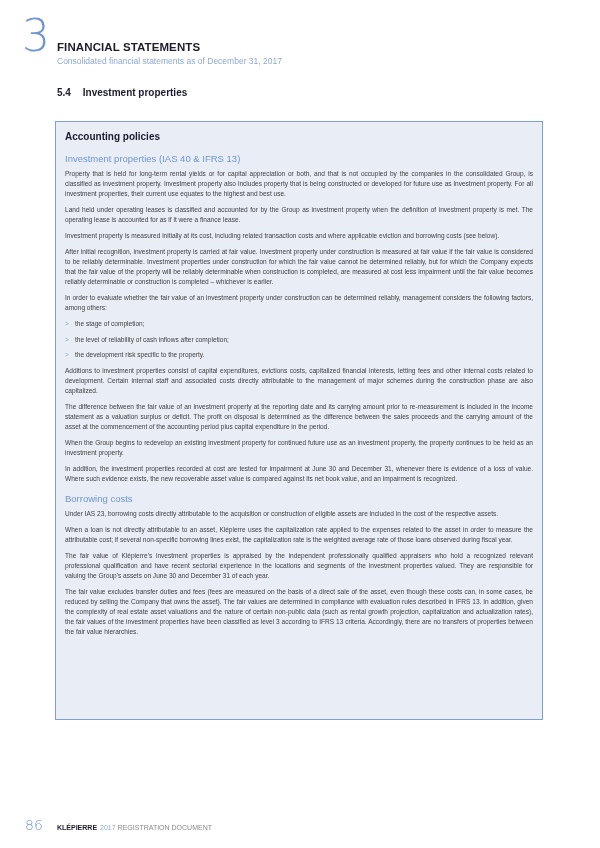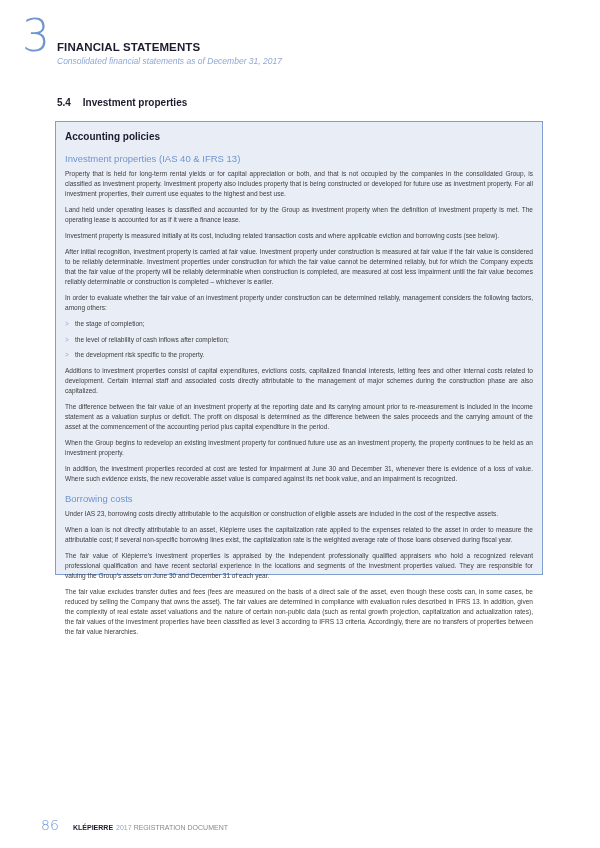--- a/index.html
+++ b/index.html
@@ -11,29 +11,29 @@
       position: absolute; left: 22px; top: 14px;
       font-family: "DejaVu Sans", sans-serif; font-weight: 200;
       font-size: 44px; line-height: 44px; color: #6f95cf;
     }
     .chapter-title {
       position: absolute; left: 57px; top: 41px;
       font-size: 11.5px; font-weight: bold; color: #1c1c2e; letter-spacing: 0.1px; text-align: center;
     }
     .chapter-sub {
       position: absolute; left: 57px; top: 56px;
-      font-size: 8.5px; color: #8fa8d4; font-style: italic;
+      font-size: 8.5px; color: #8fa8d4;
     }
     .section-title {
-      position: absolute; left: 57px; top: 97px;
+      position: absolute; left: 57px; top: 87px;
       font-size: 10px; font-weight: bold; color: #1c1c2e;
     }
     .section-title .num { display: inline-block; width: 23px; }
     .box {
-      position: absolute; left: 55px; top: 121px; width: 488px; height: 454px;
+      position: absolute; left: 55px; top: 121px; width: 488px; height: 599px;
       box-sizing: border-box; background: #e9edf6;
       border: 1.5px solid #7f9fd3; padding: 9px 9px 0 9px;
     }
     .box h2 {
       margin: 0 0 9px 0; font-size: 10px; font-weight: bold; color: #1c1c2e;
     }
     .box h3 {
       margin: 9px 0 5px 0; font-size: 9.5px; font-weight: normal; color: #6f95cf;
     }
     .box h3.first { margin-top: 11px; }
@@ -41,21 +41,21 @@
       margin: 0 0 6px 0; font-size: 6.55px; line-height: 10px; color: #404040;
       text-align: justify;
     }
     .box ul { list-style: none; margin: 0 0 6px 0; padding: 0; }
     .box li {
       font-size: 6.55px; line-height: 10px; color: #404040; margin-bottom: 5.5px;
       display: flex;
     }
     .box li .bullet { color: #8fa8d4; width: 10px; flex: none; }
     .footer {
-      position: absolute; left: 25px; top: 817px; display: flex; align-items: baseline; margin-left: 16px;
+      position: absolute; left: 25px; top: 817px; display: flex; align-items: baseline;
     }
     .footer .page-num {
       font-family: "DejaVu Sans", sans-serif; font-weight: 300;
       font-size: 14px; color: #6f95cf; width: 32px;
     }
     .footer .brand { font-size: 7px; font-weight: bold; color: #1c1c2e; margin-right: 3px; }
     .footer .year { font-size: 7px; color: #8fa8d4; margin-right: 2px; }
     .footer .doc { font-size: 7px; color: #8a8a8a; }
   </style>
 </head>

